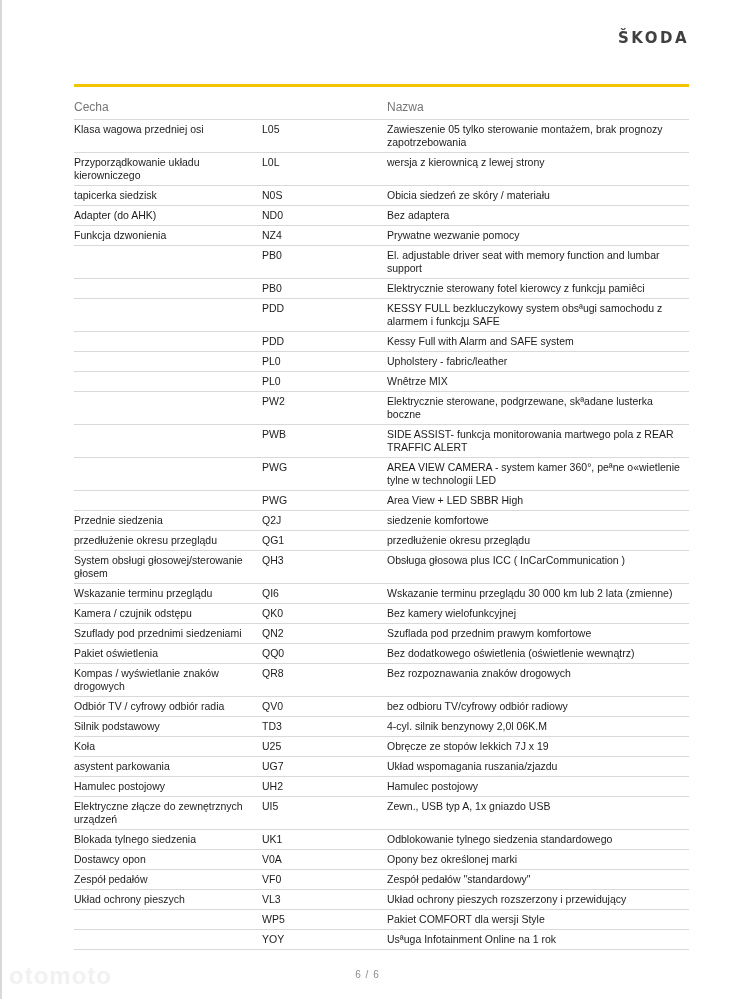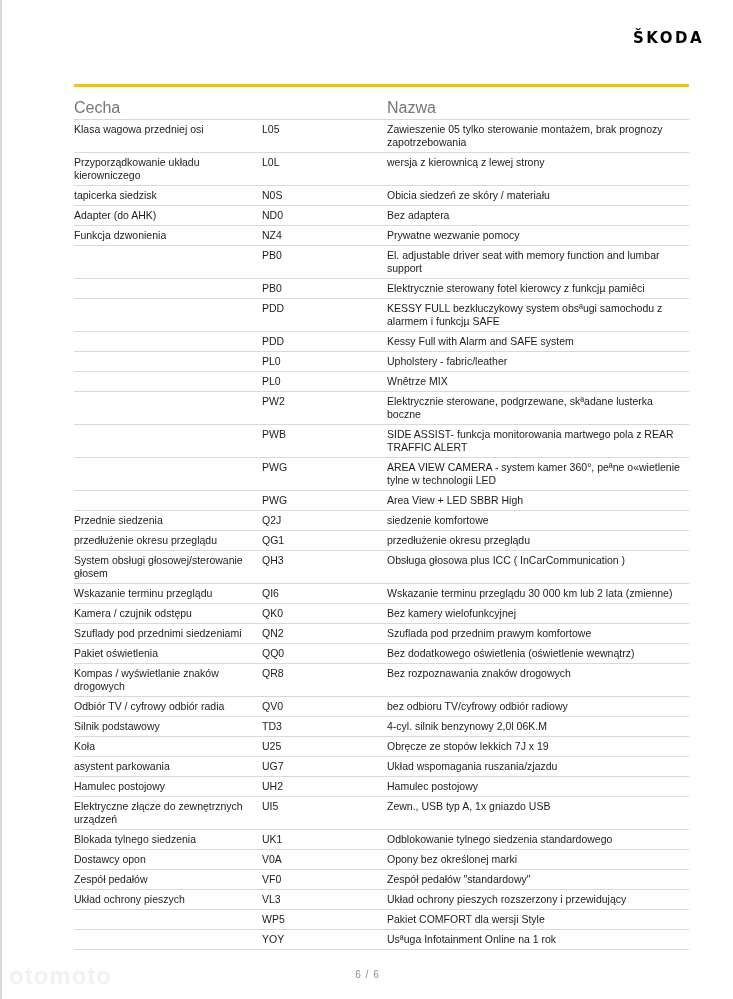--- a/index.html
+++ b/index.html
@@ -9,25 +9,25 @@
     position: relative;
     width: 733px;
     height: 999px;
     background: #ffffff;
     border-left: 2px solid #d9d9d9;
     overflow: hidden;
   }
   .brand {
     position: absolute;
     top: 29px;
-    right: 29px;
+    right: 44px;
     font-size: 15px;
     font-weight: 700;
     letter-spacing: 2.5px;
-    color: #000000;
+    color: #404040;
     font-family: "DejaVu Sans", sans-serif;
   }
   .accent-rule {
     position: absolute;
     top: 84px;
     left: 72px;
     width: 615px;
     height: 3px;
     background: #f2c500;
   }
@@ -36,21 +36,21 @@
     top: 95px;
     left: 72px;
     width: 615px;
     border-collapse: collapse;
     table-layout: fixed;
   }
   col.c1 { width: 188px; }
   col.c2 { width: 125px; }
   col.c3 { width: 302px; }
   table.features th {
-    font-size: 16px;
+    font-size: 12px;
     font-weight: 400;
     color: #767676;
     text-align: left;
     padding: 6px 8px 5px 0;
     border-bottom: 1px solid #d9d9d9;
     line-height: 13px;
   }
   table.features td {
     font-size: 10.5px;
     color: #1c1c1c;

